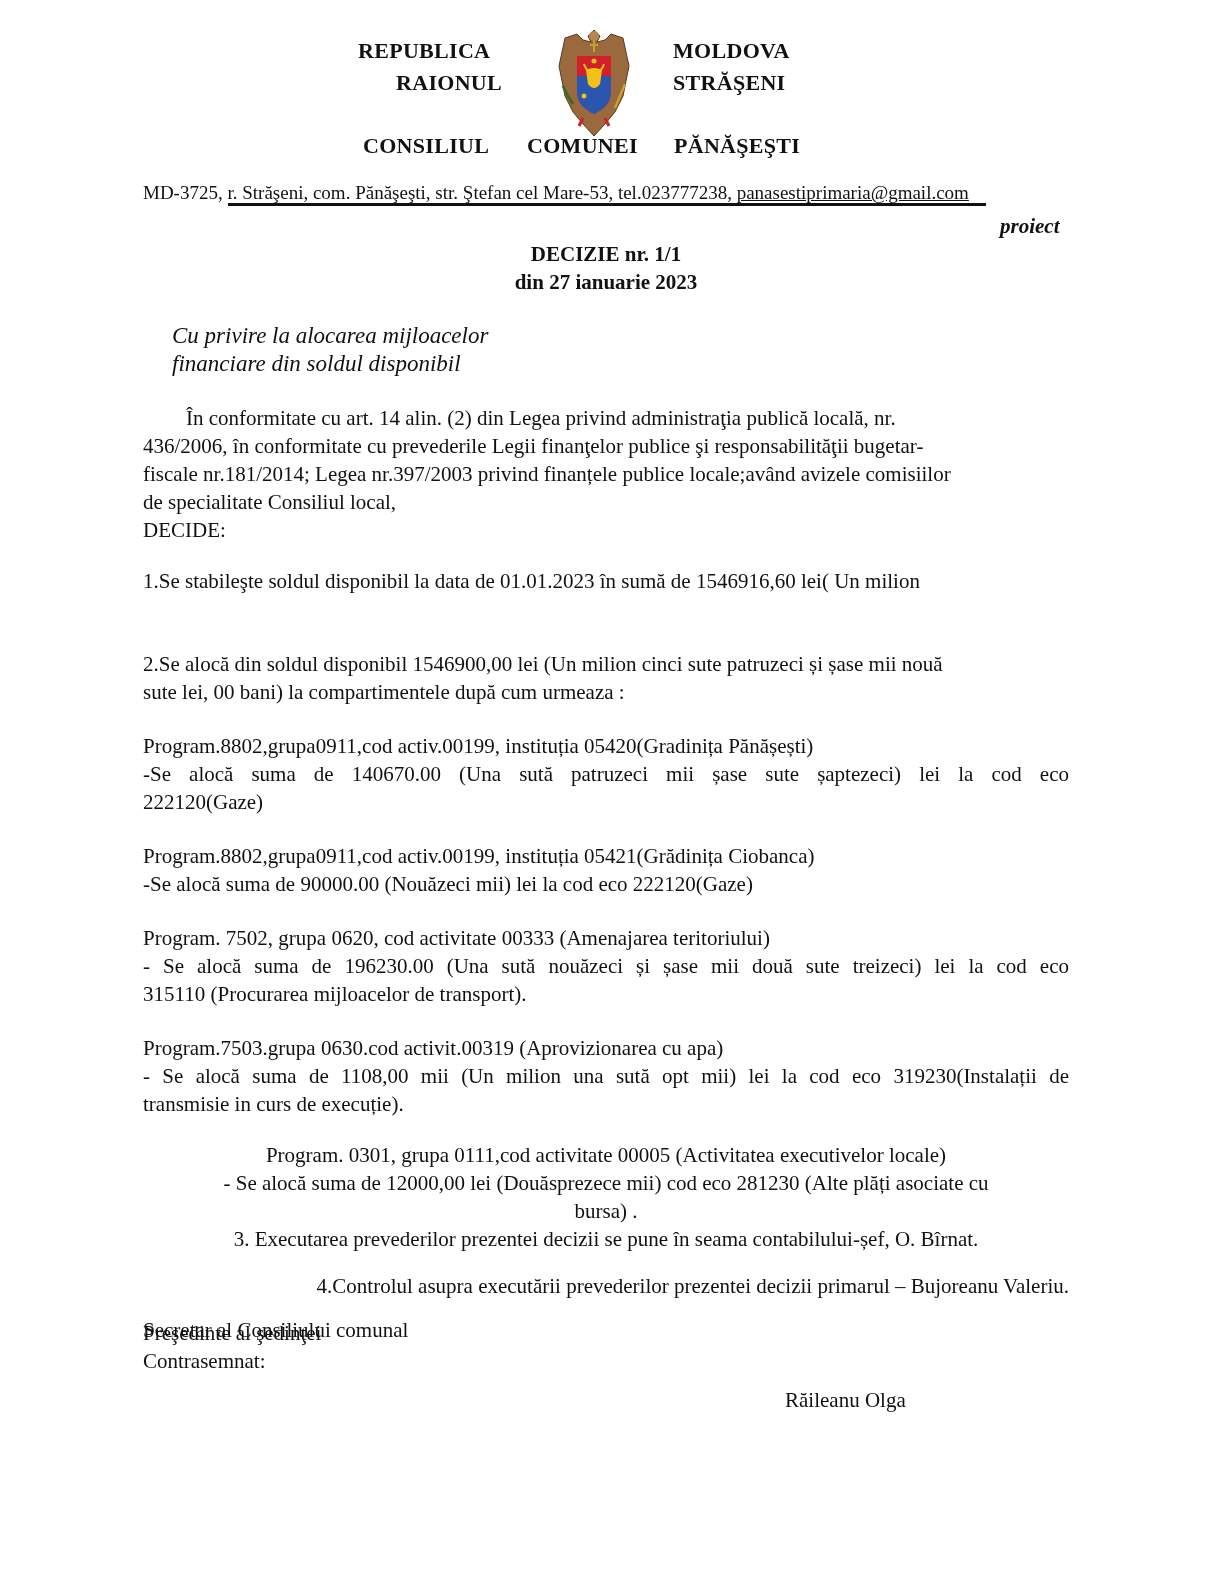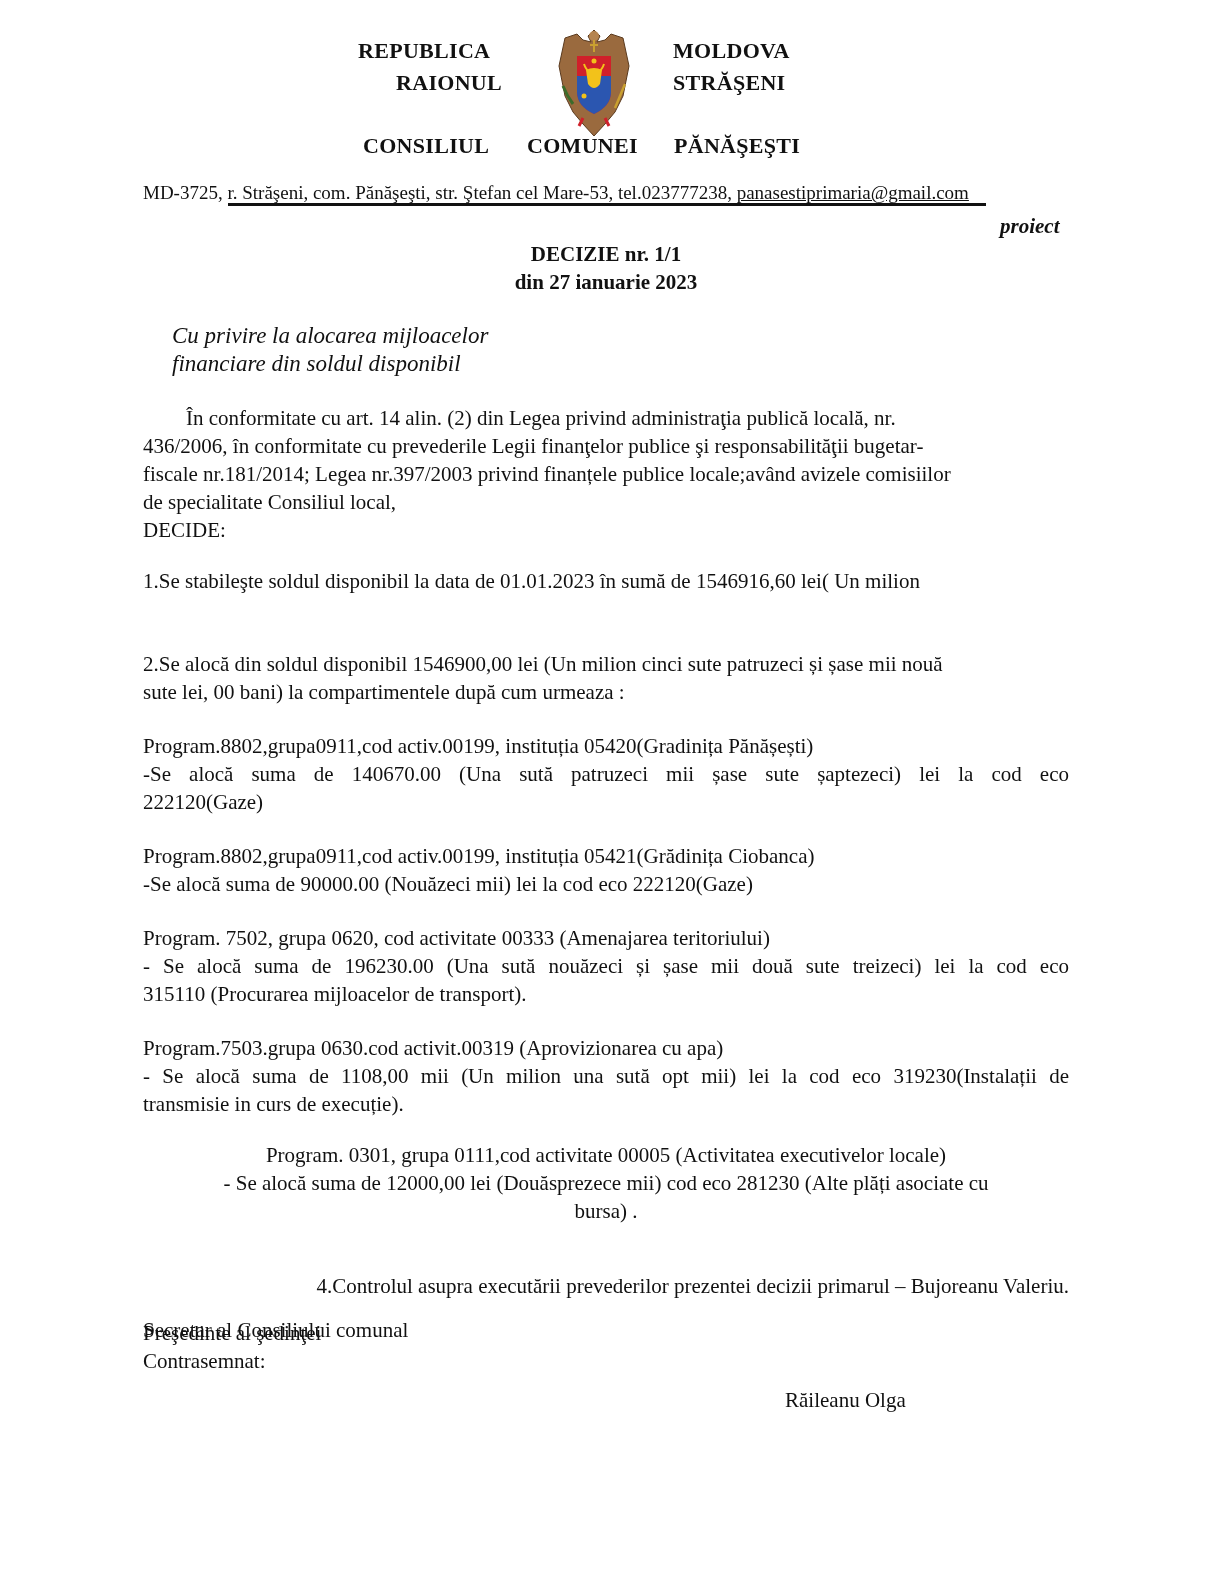--- a/index.html
+++ b/index.html
@@ -104,20 +104,21 @@
 <div class="par" style="top:1034px;">
   <div>Program.7503.grupa 0630.cod activit.00319 (Aprovizionarea cu apa)</div>
   <div class="justline"> - Se alocă suma de 1108,00 mii (Un milion una sută opt mii) lei la cod eco 319230(Instalații de</div>
   <div>transmisie in curs de execuție).</div>
 </div>
 
 <div class="par" style="top:1141px;text-align:center;">
   <div>Program. 0301, grupa 0111,cod activitate 00005 (Activitatea executivelor locale)</div>
   <div>- Se alocă suma de 12000,00 lei (Douăsprezece mii) cod eco 281230 (Alte  plăți asociate cu</div>
   <div>bursa) .</div>
+  <div>3. Executarea  prevederilor  prezentei decizii se pune în seama contabilului-șef, O. Bîrnat.</div>
 </div>
 
 <div class="par" style="top:1272px;text-align:right;">
   <div>4.Controlul asupra executării prevederilor prezentei decizii primarul – Bujoreanu Valeriu.</div>
 </div>
 
 <div class="par" style="top:1319px;">
   <div>Preşedinte al şedinţei</div>
   <div>Contrasemnat:</div>
 </div>

